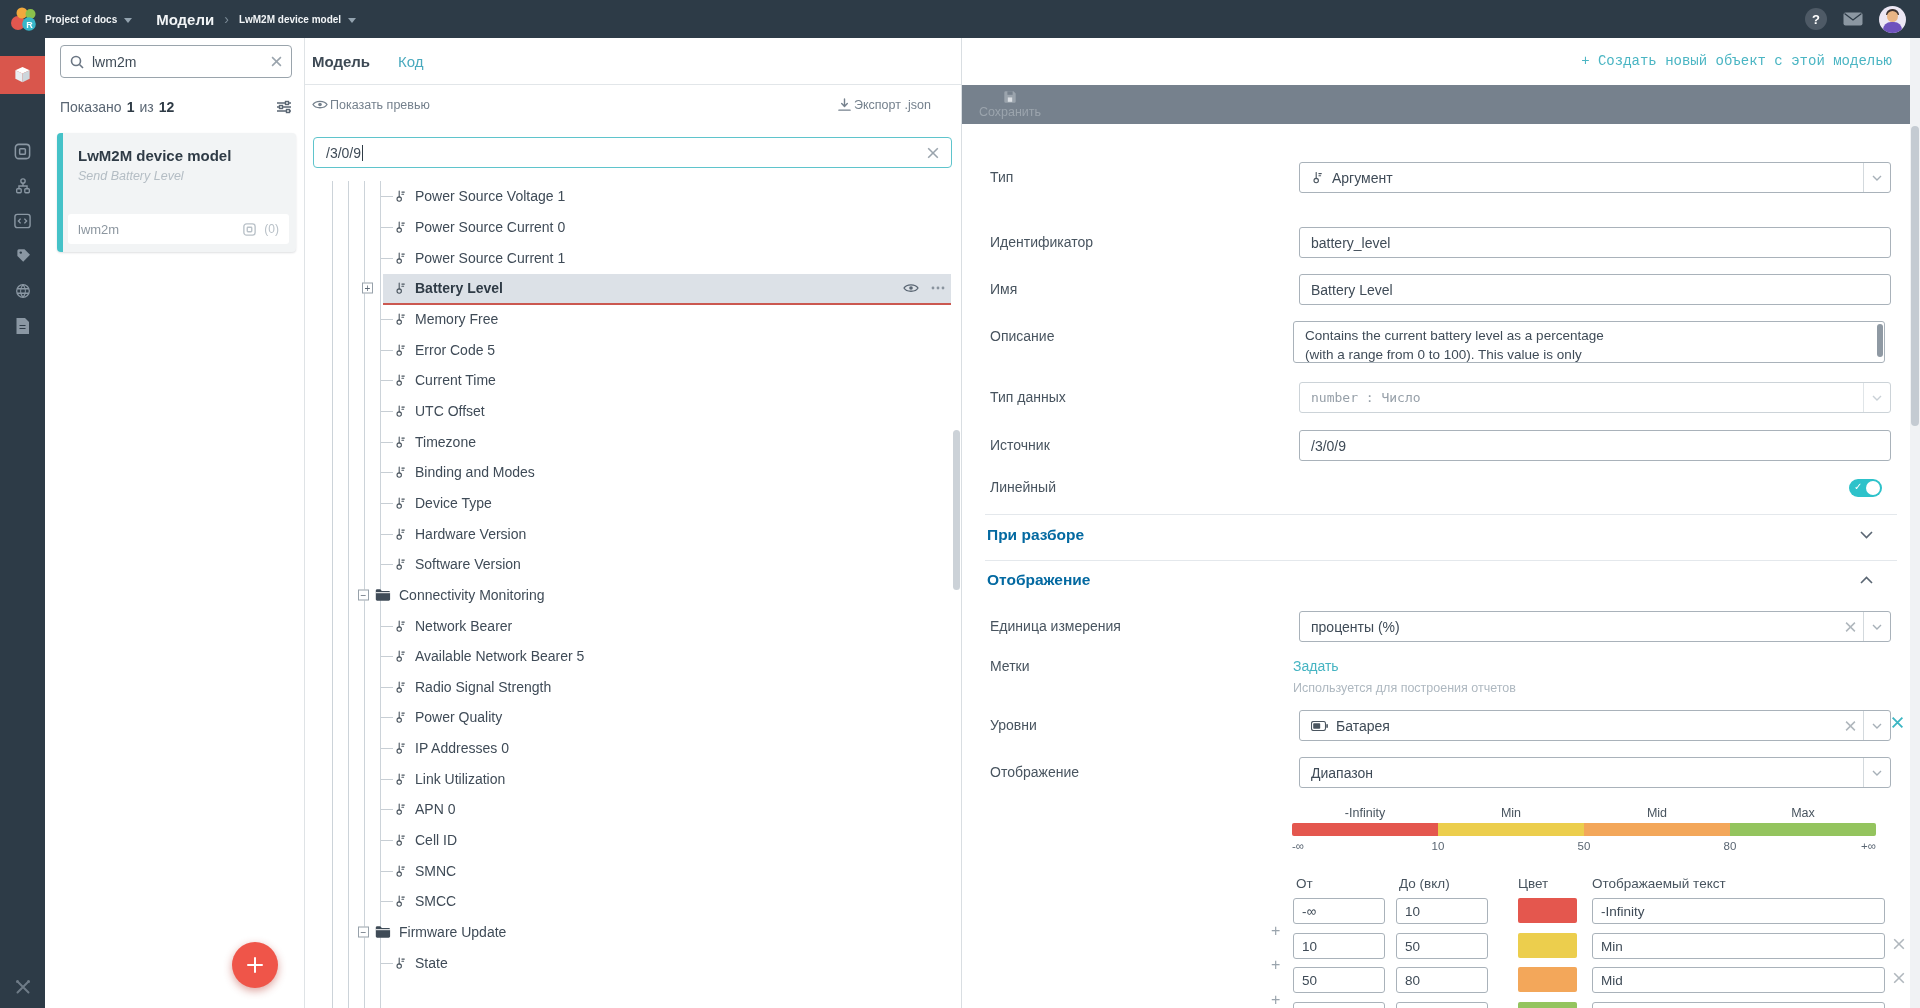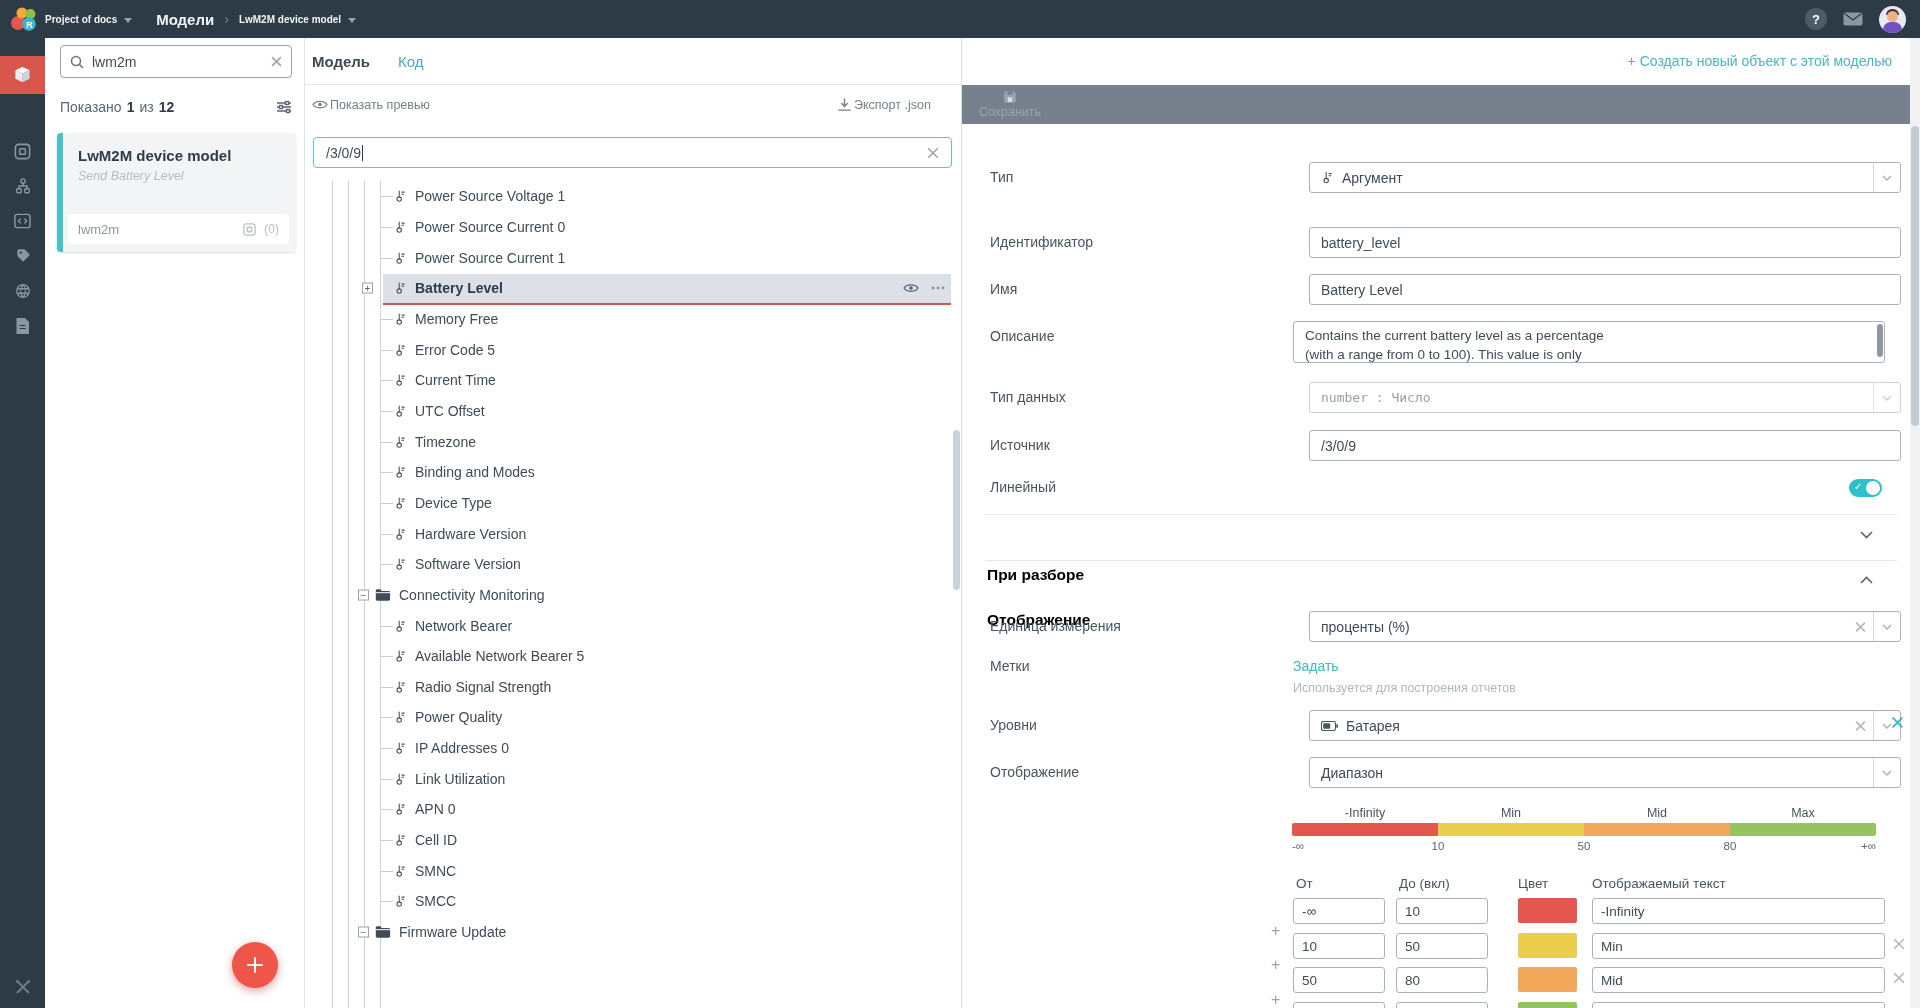--- a/index.html
+++ b/index.html
@@ -86,45 +86,45 @@
   .tree-row > * { z-index:1; }
   .expander { position:absolute; top:50%; transform:translateY(-50%); width:11px; height:11px;
     border:1px solid #97a1aa; background:#fff; color:#5a6673; font-size:10px; line-height:9px;
     text-align:center; z-index:2; }
   .reye { position:absolute; left:598px; top:50%; transform:translateY(-50%); }
   .rdots { position:absolute; left:626px; top:50%; transform:translateY(-50%); }
   #tree-scroll { position:absolute; right:1px; top:392px; width:7px; height:160px; background:#ccd2d8; border-radius:4px; }
 
   
   #rightpanel { position:absolute; left:962px; top:38px; width:958px; height:970px; background:#fff; }
-  #create-strip { position:absolute; left:0; top:0; right:0; height:47px; }
+  #create-strip { position:absolute; left:0; top:0; right:0; height:47px;font-family:Liberation Mono, monospace; }
   #create-link { position:absolute; right:28px; top:0; line-height:46px; font-size:14px; color:#4ab5c3; cursor:pointer; }
   #savebar { position:absolute; left:0; top:47px; right:0; height:39px; background:#76818d; }
   #save-btn { position:absolute; left:8px; top:0; width:80px; height:39px; display:flex; flex-direction:column;
     align-items:center; justify-content:center; gap:1px; color:#9ba4ad; font-size:12.5px; }
   .flabel { position:absolute; left:28px; font-size:14px; color:#48545f; }
-  .control { position:absolute; left:347px; width:592px; height:31px; border:1px solid #a9b2ba;
+  .control { position:absolute; left:337px; width:592px; height:31px; border:1px solid #a9b2ba;
     border-radius:3px; background:#fff; display:flex; align-items:center; padding:8px 11px; gap:8px; }
   .control .val { font-size:14px; color:#3f4b57; }
   .combo .dd { position:absolute; right:0; top:0; bottom:0; width:27px; border-left:1px solid #d3d9dd;
     display:flex; align-items:center; justify-content:center; cursor:pointer; }
   .combo .cx { position:absolute; right:34px; top:50%; transform:translateY(-50%); cursor:pointer; }
   .control.disabled { border-color:#ccd3d8; }
   .control.disabled .val { font-family:"DejaVu Sans Mono","Liberation Mono",monospace; font-size:13px; color:#97a0a9; }
   .control.disabled .dd { border-left-color:#e0e5e8; }
   #desc-box { position:absolute; left:331px; top:283px; width:592px; height:42px; border:1px solid #a9b2ba;
     border-radius:3px; overflow:hidden; padding:4px 20px 0 11px; font-size:13.5px; line-height:19px;
     color:#3f4b57; white-space:pre-line; }
   #desc-thumb { position:absolute; left:915px; top:286px; width:6px; height:33px; background:#8f99a3; border-radius:3px; }
   #toggle { position:absolute; left:887px; top:441px; width:33px; height:18px; border-radius:9px;
     background:#2dc2ca; cursor:pointer; }
   #toggle .knob { position:absolute; right:2px; top:2px; width:14px; height:14px; border-radius:50%; background:#fff; }
   #toggle .chk { position:absolute; left:5px; top:2px; color:#fff; font-size:10px; }
   .hr { position:absolute; left:23px; right:23px; height:1px; background:#e4e8ec; }
-  .section-h { position:absolute; left:25px; font-size:15.5px; font-weight:bold; color:#000000;margin-top:40px; }
+  .section-h { position:absolute; left:25px; font-size:15.5px; font-weight:bold; color:#0369a1; }
   .section-ch { position:absolute; left:898px; cursor:pointer; }
   #marks-link { position:absolute; left:331px; top:620px; font-size:14px; color:#45b4c2; cursor:pointer; }
   #marks-hint { position:absolute; left:331px; top:643px; font-size:12.5px; color:#aeb8c0; }
   #levels-x { position:absolute; left:929px; top:678px; cursor:pointer; }
 
   
   #scale-labels { position:absolute; left:330px; top:768px; width:584px; display:flex; }
   #scale-labels span { flex:1; text-align:center; font-size:12.5px; color:#48545f; }
   #scale-bar { position:absolute; left:330px; top:785px; width:584px; height:13px; display:flex; border-radius:2px; overflow:hidden; }
   #scale-bar div { flex:1; }
@@ -604,20 +604,31 @@
         </div>
         <div class="tree-row folder">
           <span class="expander" style="left:53px">−</span>
           <span class="ticon" style="left:70px">
             <svg width="16" height="13" viewBox="0 0 16 13">
               <path d="M.8 2.2C.8 1.4 1.4.8 2.2.8h3.1l1.5 1.7h6.9c.8 0 1.4.6 1.4 1.4v6.9c0 .8-.6 1.4-1.4 1.4H2.2c-.8 0-1.4-.6-1.4-1.4z" fill="#3f4b57"></path>
               <rect x=".8" y="3.6" width="15.1" height="1.1" fill="#fff" opacity=".9"></rect>
             </svg>
           </span>
           <span class="tlabel" style="left:94px">Firmware Update</span>
+        </div>
+        <div class="tree-row">
+          <span class="tick"></span>
+          <span class="ticon" style="left:89px">
+            <svg width="13" height="13" viewBox="0 0 13 13" fill="none" stroke="#4a555f" stroke-width="1.1" stroke-linecap="round">
+              <path d="M5.2 1.6v6"></path>
+              <circle cx="5.2" cy="9.6" r="2.2"></circle>
+              <path d="M7.9 2.6h2.4M7.9 4.8h1.7"></path>
+            </svg>
+          </span>
+          <span class="tlabel" style="left:110px">State</span>
         </div>
       </div>
   </div>
   <span id="tree-scroll"></span>
 </div>
 
 <div id="rightpanel">
   <div id="create-strip">
     <span id="create-link">+ Создать новый объект с этой моделью</span>
   </div>

